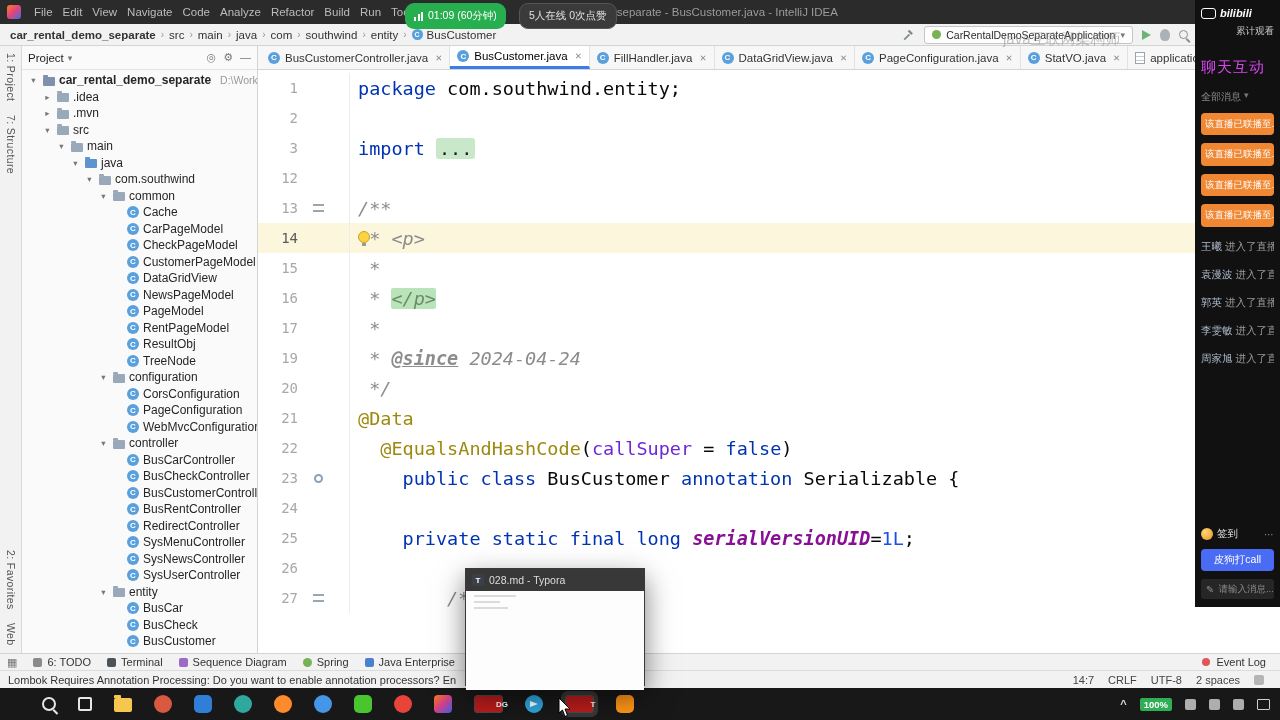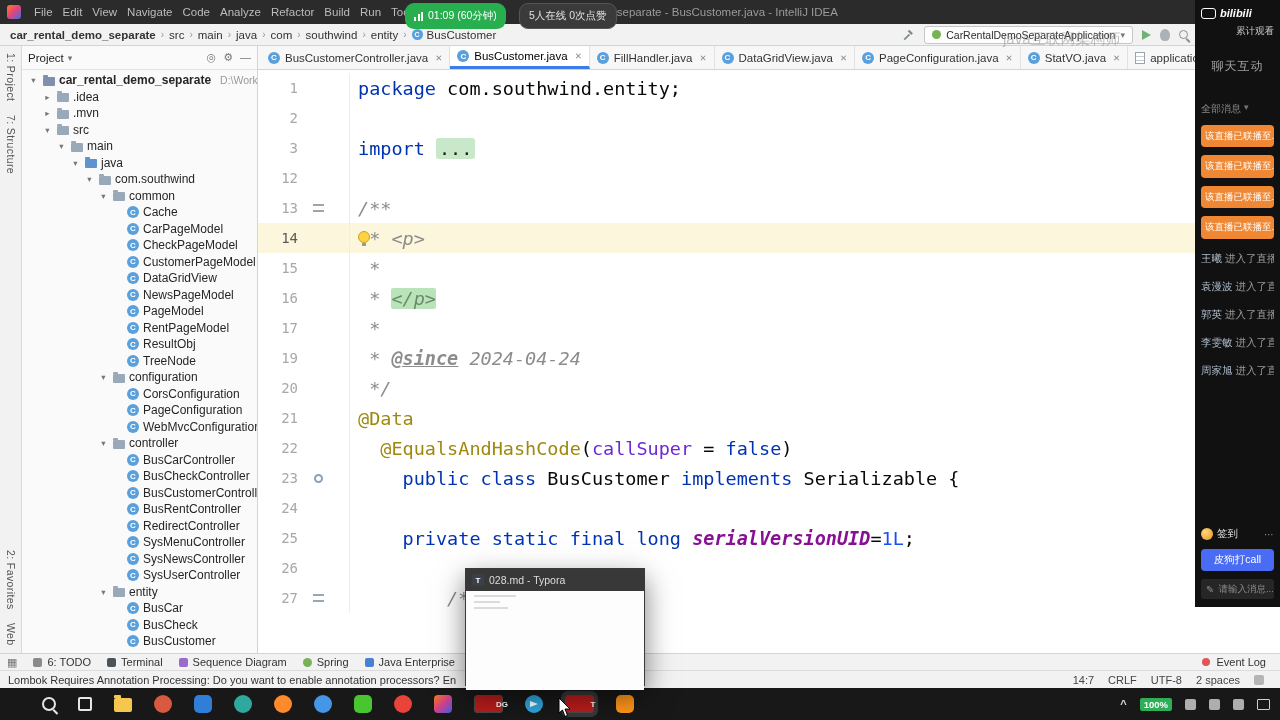--- a/index.html
+++ b/index.html
@@ -125,22 +125,22 @@
 .tray-batt{background:#2fae57;color:#fff;font-size:9.5px;font-weight:bold;padding:1px 4px;border-radius:2px;}
 .tray-ic{width:11px;height:11px;background:#c9c9c9;border-radius:2px;display:inline-block;opacity:.85;}
 .tray-note{width:13px;height:11px;border:1.5px solid #cfcfcf;border-radius:1px;display:inline-block;}
 
 
 .bili{position:absolute;left:1195px;top:0;width:85px;height:607px;background:#111;z-index:20;display:flex;flex-direction:column;padding:7px 6px 8px;color:#ddd;overflow:hidden;}
 .bili-top{display:flex;align-items:center;gap:4px;}
 .bili-tv{width:15px;height:11px;border:1.5px solid #fff;border-radius:3px;display:inline-block;}
 .bili-logo-text{color:#fff;font-size:11px;font-weight:bold;font-style:italic;}
 .bili-views{color:#c9c9c9;font-size:9.5px;margin-top:6px;text-align:right;}
-.bili-chat-title{color:#a3a3a3;font-size:12px;text-align:center;margin-top:20px;letter-spacing:1px;}
-.bili-filter{color:#888;font-size:10px;margin-top:27px;display:flex;align-items:flex-start;gap:3px;}
+.bili-chat-title{color:#d946ef;font-size:15px;text-align:left;margin-top:20px;letter-spacing:1px;}
+.bili-filter{color:#888;font-size:10px;margin-top:13px;display:flex;align-items:flex-start;gap:3px;}
 .bili-banners{margin-top:9px;display:flex;flex-direction:column;gap:8px;}
 .banner{background:#ef8733;color:#fff;font-size:9.5px;border-radius:4px;padding:6px 4px;white-space:nowrap;overflow:hidden;line-height:1.1;}
 .bili-msgs{margin-top:13px;display:flex;flex-direction:column;gap:14px;}
 .msg{font-size:10.5px;white-space:nowrap;overflow:hidden;}
 .msg-user{color:#aebccd;margin-right:3px;}
 .msg-action{color:#9a9a9a;}
 .bili-bottom{margin-top:auto;display:flex;flex-direction:column;gap:8px;}
 .signin-row{display:flex;align-items:center;gap:4px;font-size:10.5px;color:#ddd;}
 .coin{width:12px;height:12px;border-radius:50%;background:radial-gradient(circle at 35% 35%,#ffd871,#e8932c);display:inline-block;}
 .signin-more{margin-left:auto;color:#888;font-size:10px;}
@@ -545,21 +545,21 @@
         <span class="gut"></span>
         <span class="foldcol"></span>
         <span class="code-text"><span class="s-p">  </span><span class="s-an">@EqualsAndHashCode</span><span class="s-p">(</span><span class="s-at">callSuper</span><span class="s-p"> = </span><span class="s-kw">false</span><span class="s-p">)</span></span>
       </div>
       <div class="code-row">
         <span class="ln">23</span>
         <span class="gut">
           <i class="g-ov"></i>
         </span>
         <span class="foldcol"></span>
-        <span class="code-text"><span class="s-p">    </span><span class="s-kw">public class </span><span class="s-p">BusCustomer </span><span class="s-kw">implements </span><span class="s-p">Serializable {</span></span>
+        <span class="code-text"><span class="s-p">    </span><span class="s-kw">public class </span><span class="s-p">BusCustomer </span><span class="s-kw">annotation </span><span class="s-p">Serializable {</span></span>
       </div>
       <div class="code-row">
         <span class="ln">24</span>
         <span class="gut"></span>
         <span class="foldcol"></span>
         <span class="code-text"></span>
       </div>
       <div class="code-row">
         <span class="ln">25</span>
         <span class="gut"></span>

